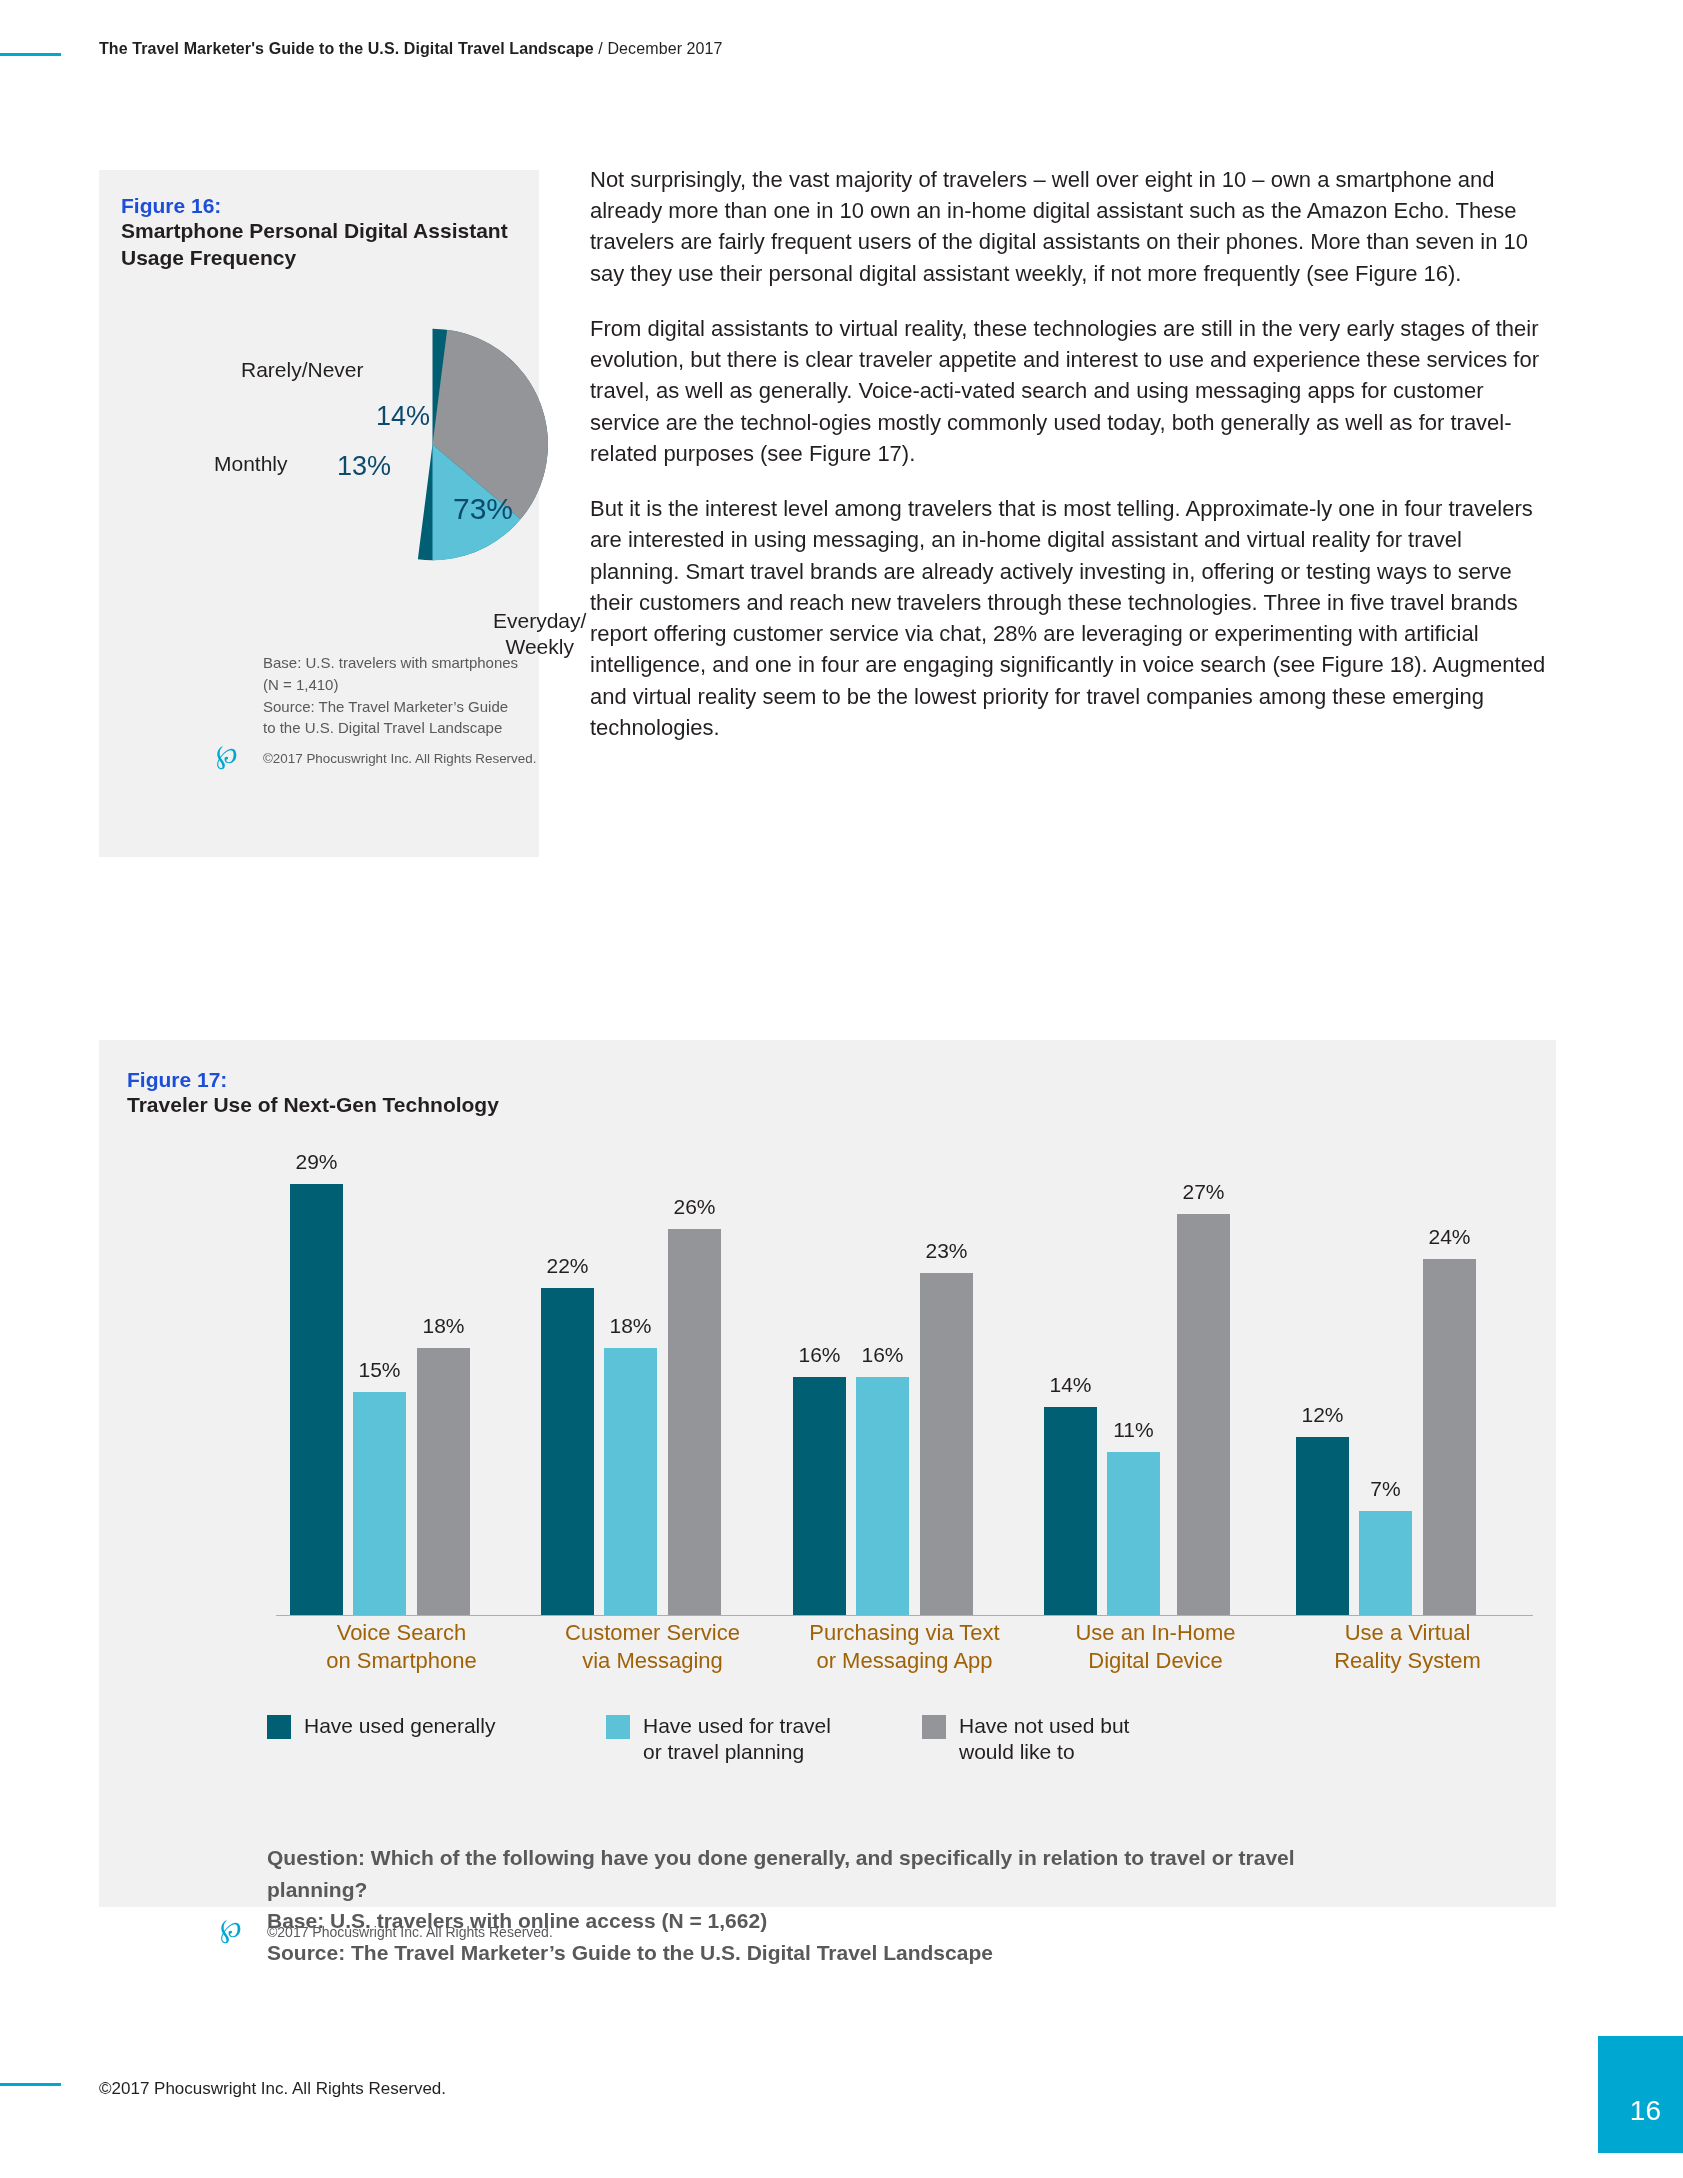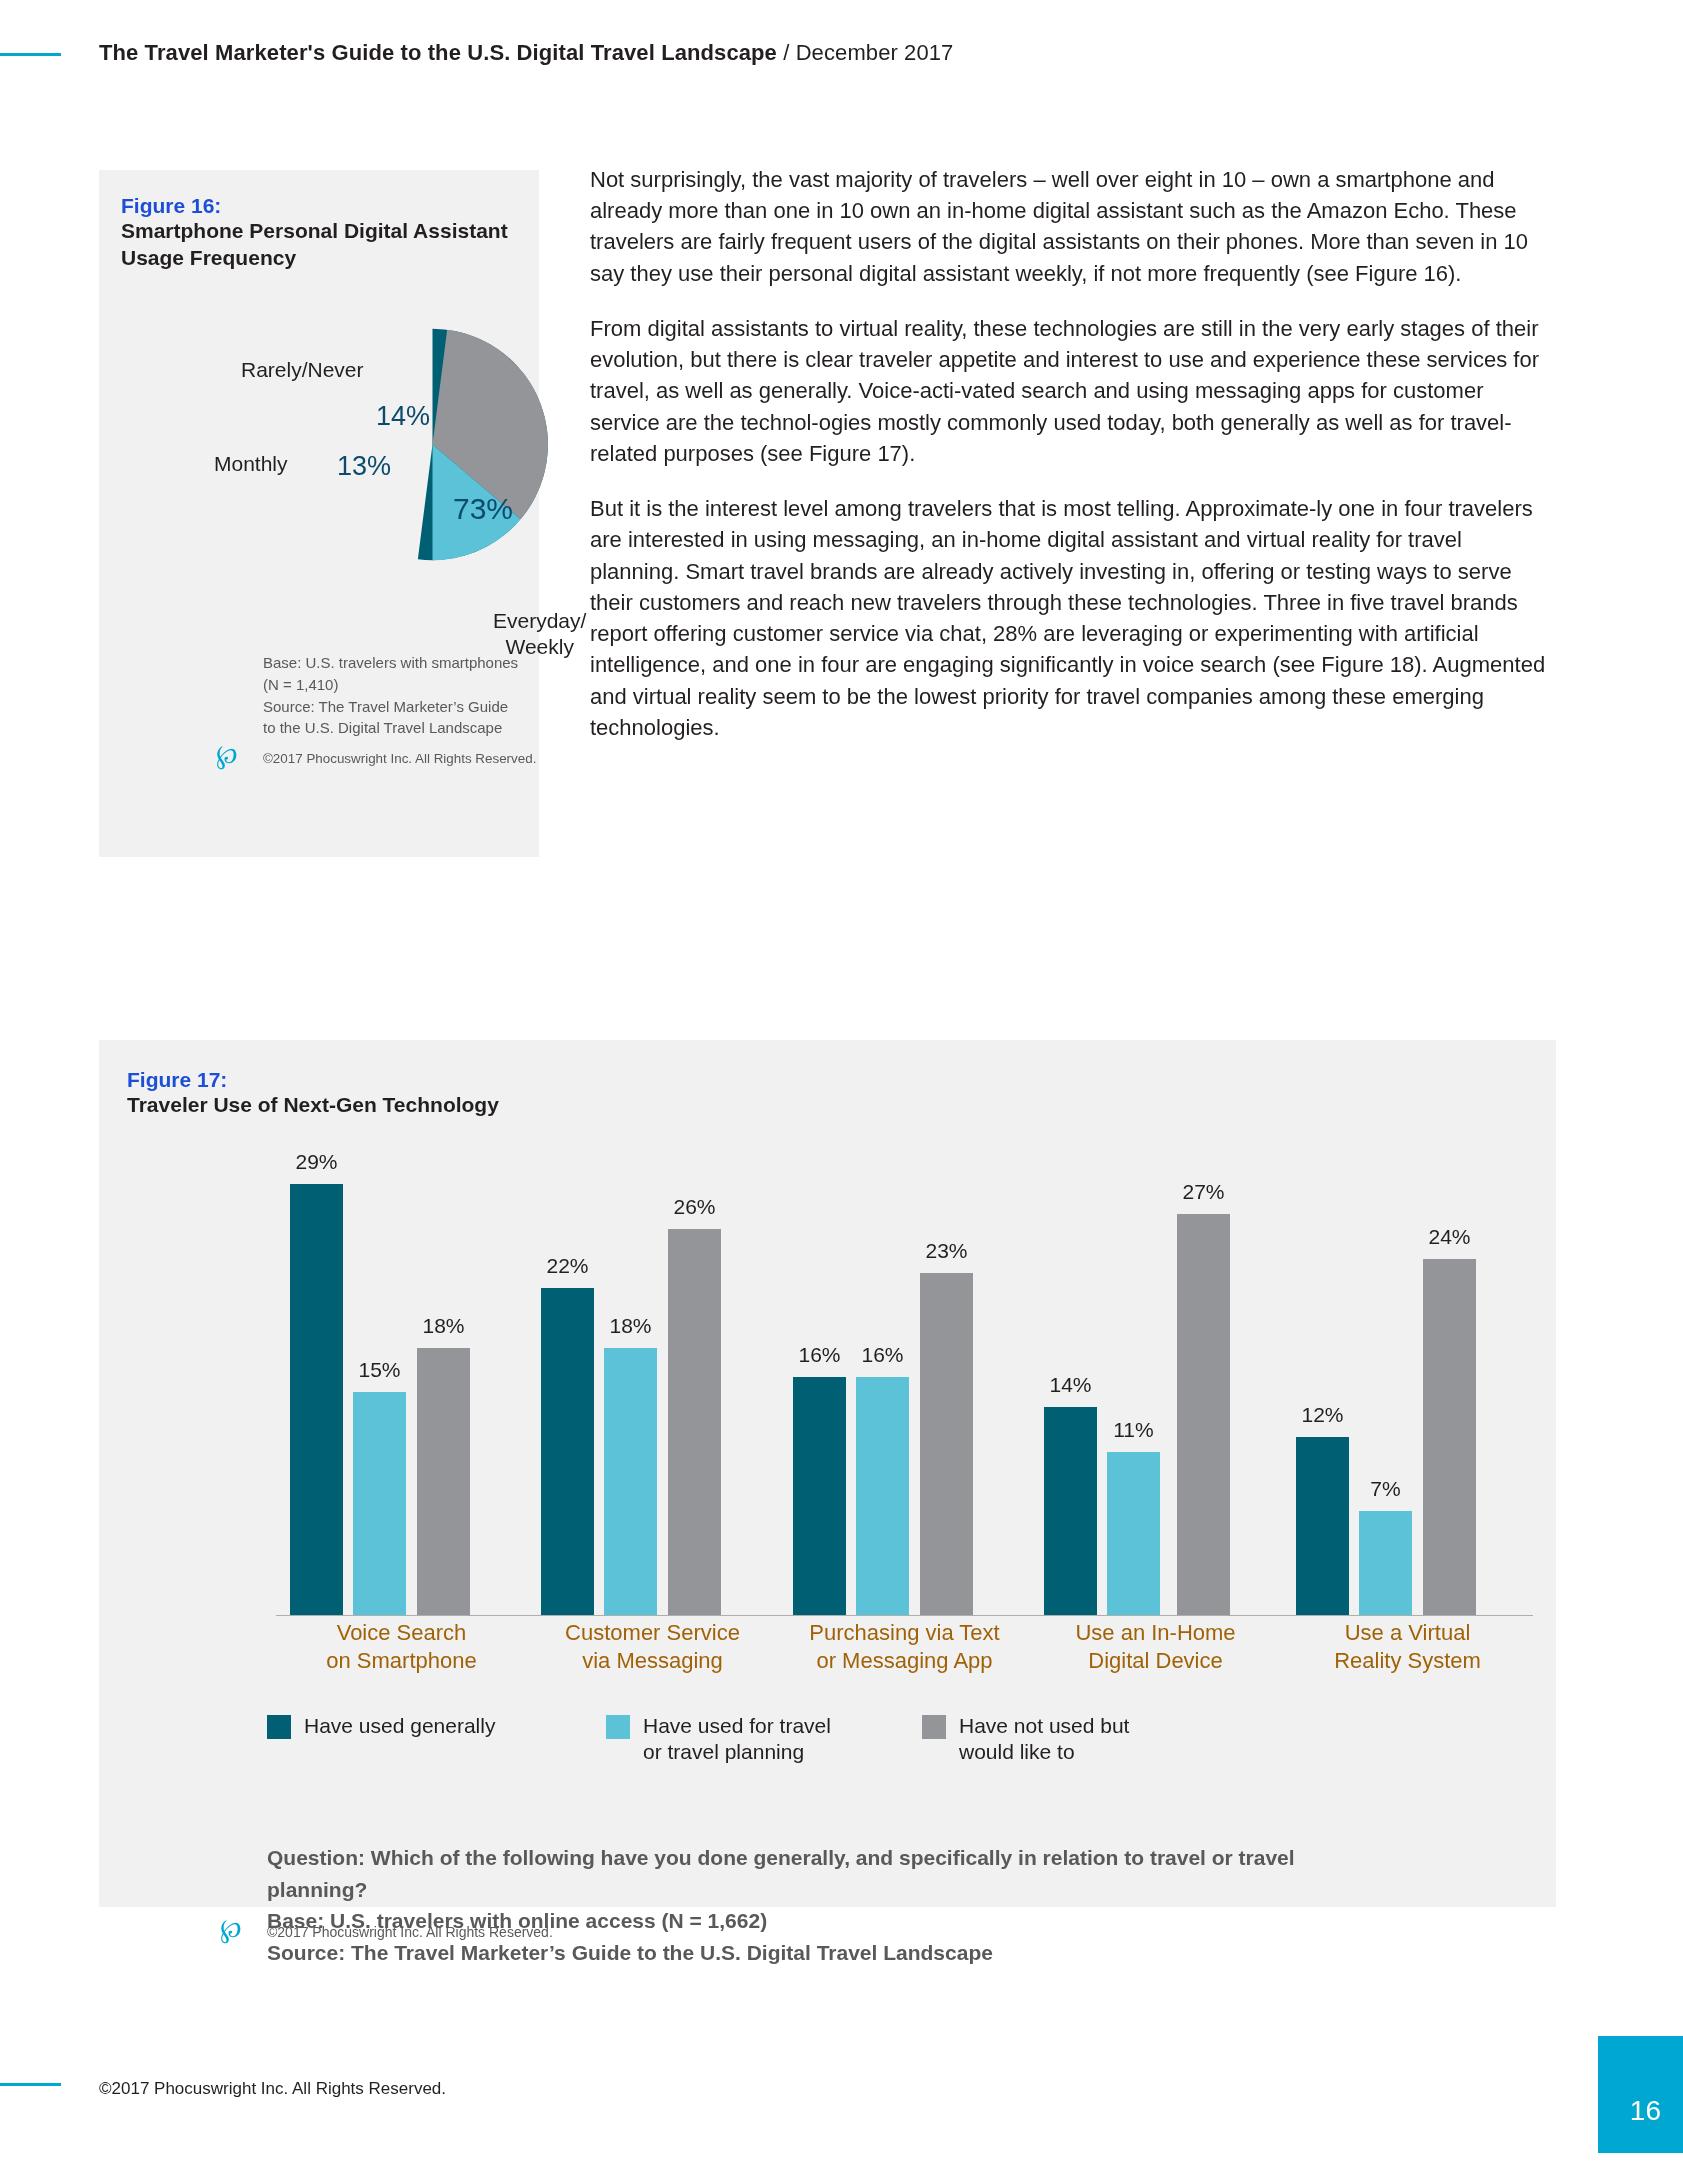--- a/index.html
+++ b/index.html
@@ -29,21 +29,21 @@
     left: 0;
     top: 13px;
     width: 61px;
     height: 3px;
     background: #00a7d0;
   }
   .header-text {
     position: absolute;
     left: 99px;
     top: 0;
-    font-size: 22px;
+    font-size: 16px;
     letter-spacing: 0.1px;
     color: #231f20;
   }
   .header-text b { font-weight: bold; }
   .header-text span.sep { font-weight: normal; }
 
   
   .fig16 {
     position: absolute;
     left: 99px;

